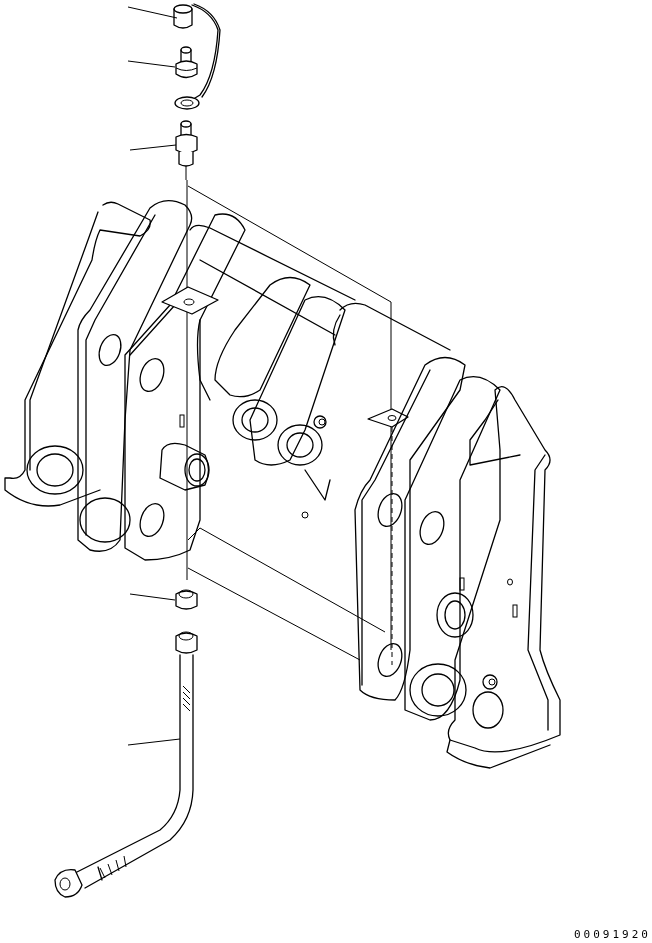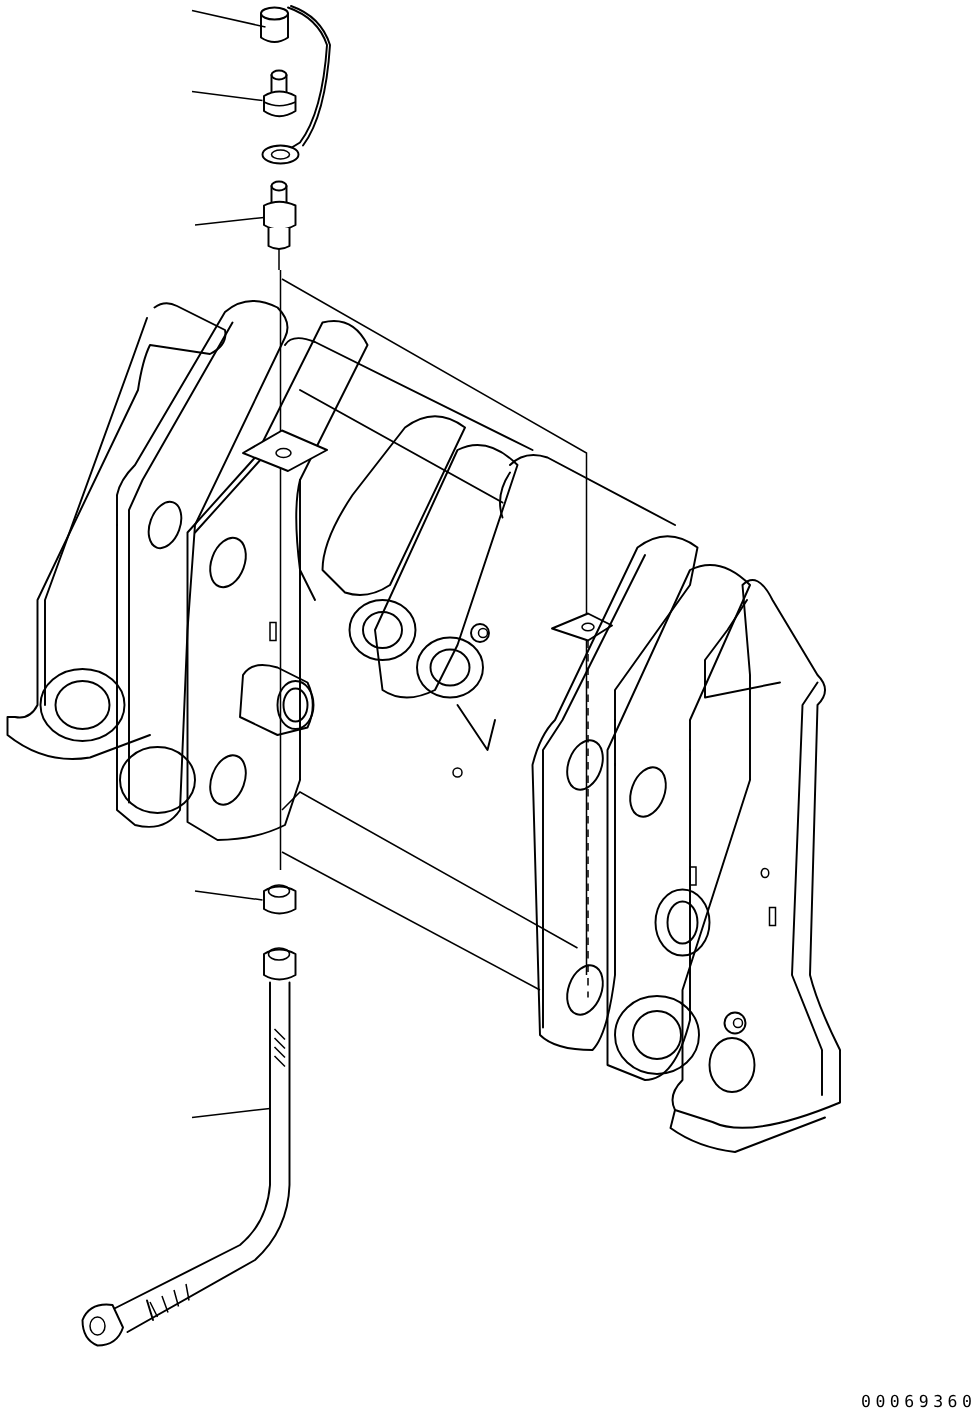--- a/index.html
+++ b/index.html
@@ -133,13 +133,13 @@
     <path class="ln" d="M180 655 L180 790 Q178 815 160 830 L75 873"></path>
     <path class="ln" d="M193 655 L193 790 Q192 820 170 840 L85 888"></path>
     <path class="thin" d="M183 686 L190 693 M183 692 L190 699 M183 698 L190 705 M183 704 L190 711"></path>
     <path class="thin" d="M100 868 L105 878 M108 864 L112 875 M116 860 L119 871 M124 856 L126 867"></path>
     <path class="ln" d="M98 867 L102 880"></path>
     <path class="fillw" d="M55 880 Q60 868 75 870 L82 885 Q78 897 65 897 Q55 893 55 880 Z"></path>
     <ellipse class="thin" cx="65" cy="884" rx="5" ry="6"></ellipse>
   </g>
 </svg>
 
-<div class="figno">00069360</div>
+<div class="figno">00091920</div>
 
 </body></html>

